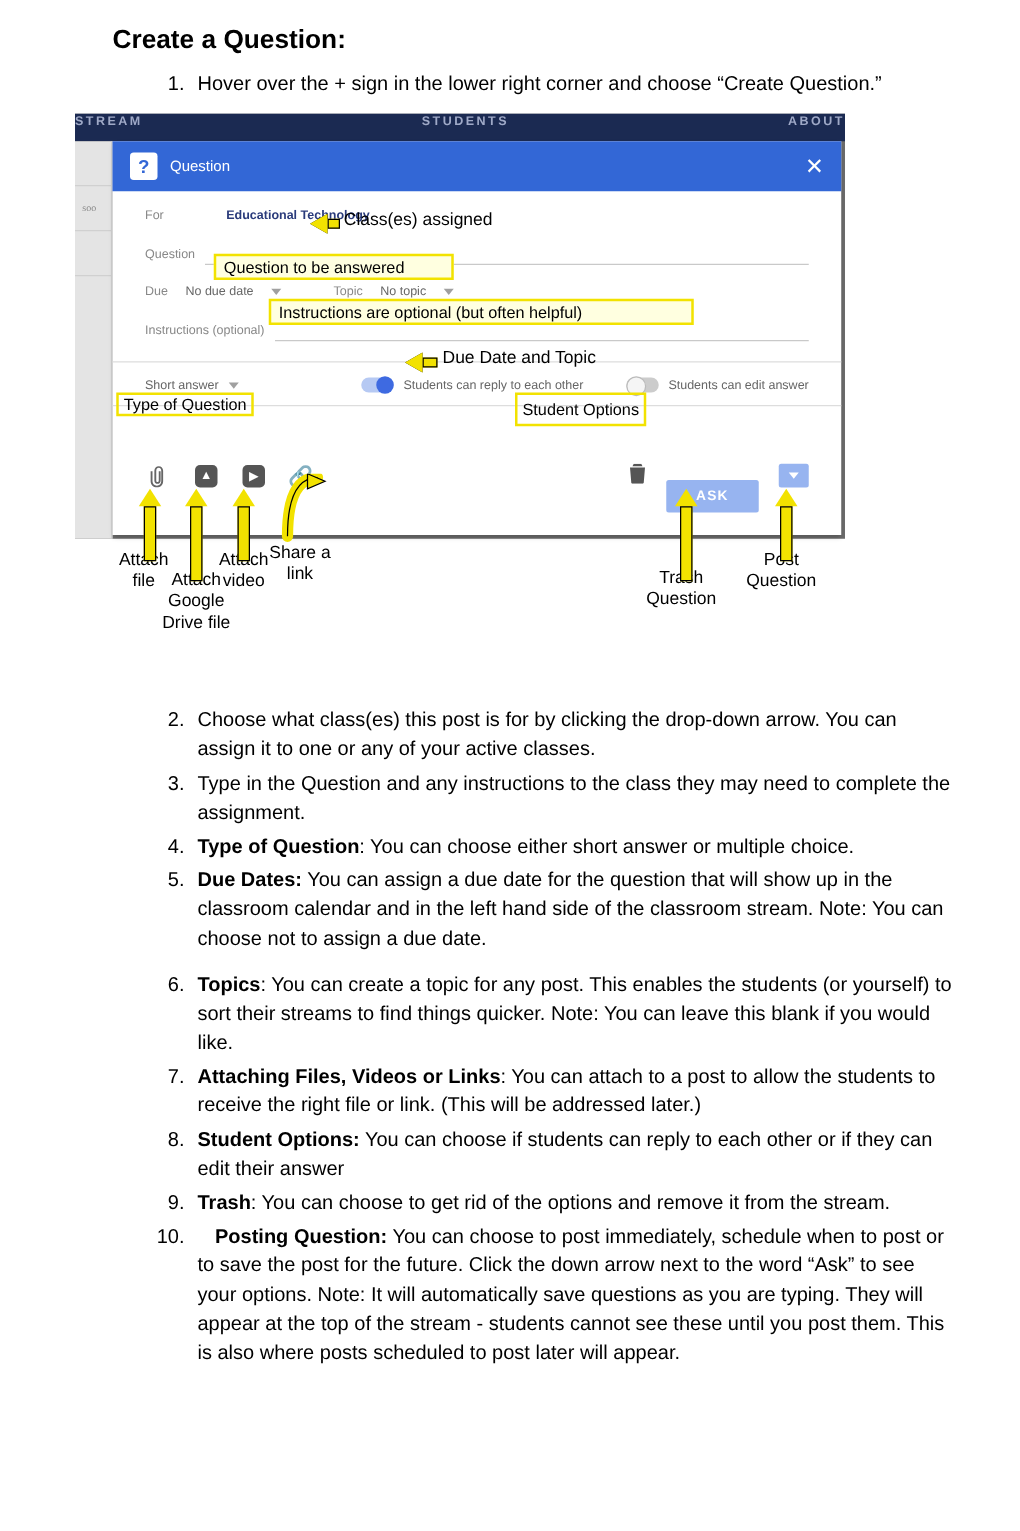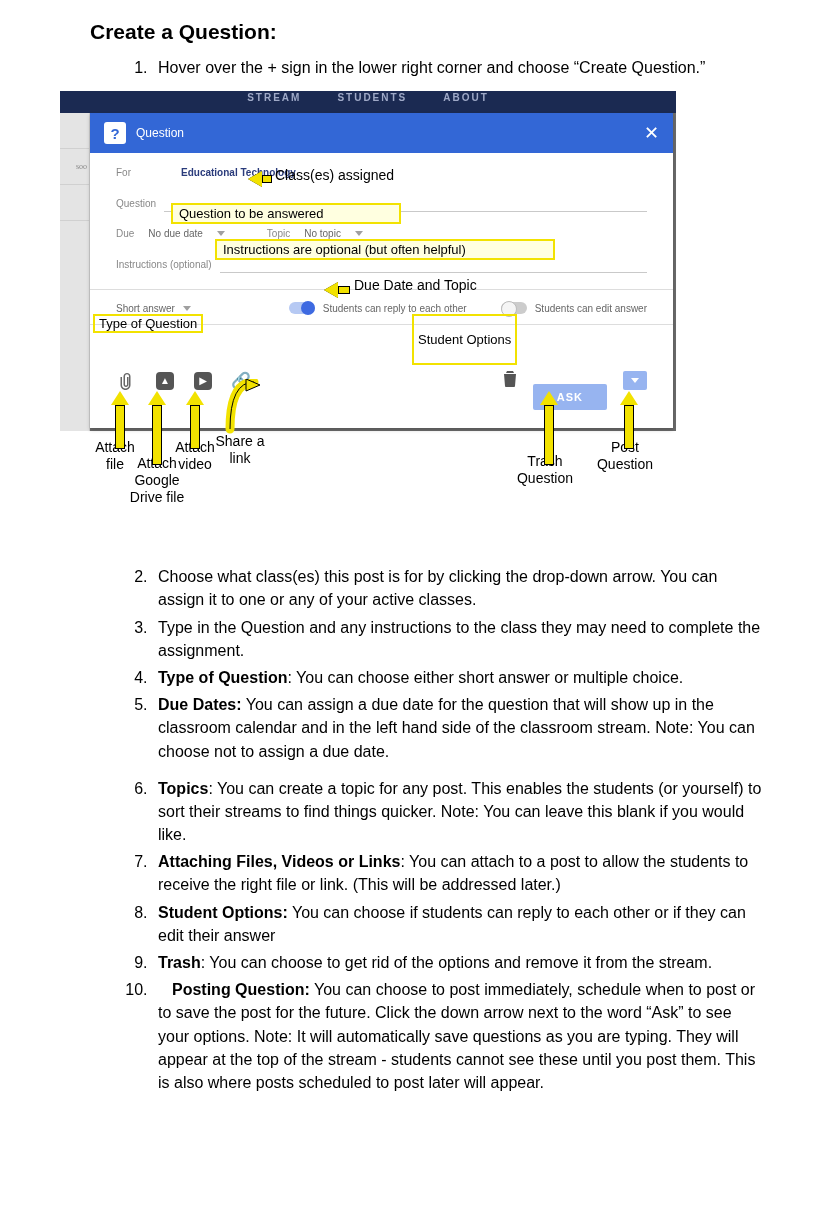--- a/index.html
+++ b/index.html
@@ -42,34 +42,34 @@
   }
   .top-nav {
     position: absolute;
     top: 0; left: 0; right: 0; height: 22px;
     background: #1b2a52;
     color: #9fa9c7;
     font-size: 10px;
     letter-spacing: 2px;
     font-weight: bold;
     display: flex;
-    justify-content: center;
+    justify-content: space-between;
     align-items: flex-start;
     gap: 36px;
     padding-top: 1px;
   }
   .sidebar {
     position: absolute;
     top: 22px; left: 0; width: 30px; bottom: 0;
     background: #e4e4e4;
     border-right: 1px solid #ccc;
   }
   .sidebar-bit {
     height: 36px; border-bottom: 1px solid #d0d0d0;
-    font-size: 8px; color: #888; display:flex; align-items:center; justify-content:flex-end; padding-right:2px;font-family:Liberation Serif, serif;
+    font-size: 8px; color: #888; display:flex; align-items:center; justify-content:flex-end; padding-right:12px;font-family:Liberation Serif, serif;
   }
   .card {
     position: absolute;
     top: 22px; left: 30px; right: 3px; bottom: 3px;
     background: #fff;
     box-shadow: 0 2px 4px rgba(0,0,0,0.2);
   }
   .card-header {
     height: 40px;
     background: #3367d6;
@@ -317,32 +317,32 @@
         </div>
       </div>
     </div>
 
     <div class="arrow-left" style="top:80px; left:188px;">
       <div class="head"></div>
         <div class="shaft" style="width:10px;"></div>
     </div>
     <div class="anno-text" style="top:76px; left:215px;">Class(es) assigned</div>
 
-    <div class="yel-box" style="top:112px; left:111px; width:230px;">Question to be answered</div>
+    <div class="yel-box" style="top:112px; left:111px; width:192px;">Question to be answered</div>
 
     <div class="yel-box" style="top:148px; left:155px; width:340px;">Instructions are optional (but often helpful)</div>
 
     <div class="arrow-left" style="top:191px; left:264px;">
       <div class="head"></div>
         <div class="shaft" style="width:12px;"></div>
     </div>
     <div class="anno-text" style="top:186px; left:294px;">Due Date and Topic</div>
 
     <div class="yel-box label-only" style="top:223px; left:33px; padding:0 4px;">Type of Question</div>
-    <div class="yel-box label-only" style="top:223px; left:352px; padding:16px 4px;">Student Options</div>
+    <div class="yel-box label-only" style="top:223px; left:352px; padding:4px 4px;">Student Options</div>
 
     <svg class="curve-arrow" style="top:288px; left:164px;" width="40" height="60">
       <path d="M30 3 Q6 3 6 50" stroke="#f2e200" stroke-width="9" fill="none" stroke-linecap="round"></path>
       <path d="M30 3 Q6 3 6 50" stroke="#000" stroke-width="1" fill="none"></path>
       <path d="M22 0 L36 6 L22 12 Z" fill="#f2e200" stroke="#000"></path>
     </svg>
 
     <div class="arrow-up" style="top:300px; left:51px;">
       <div class="head"></div>
         <div class="shaft" style="height:44px;"></div>

